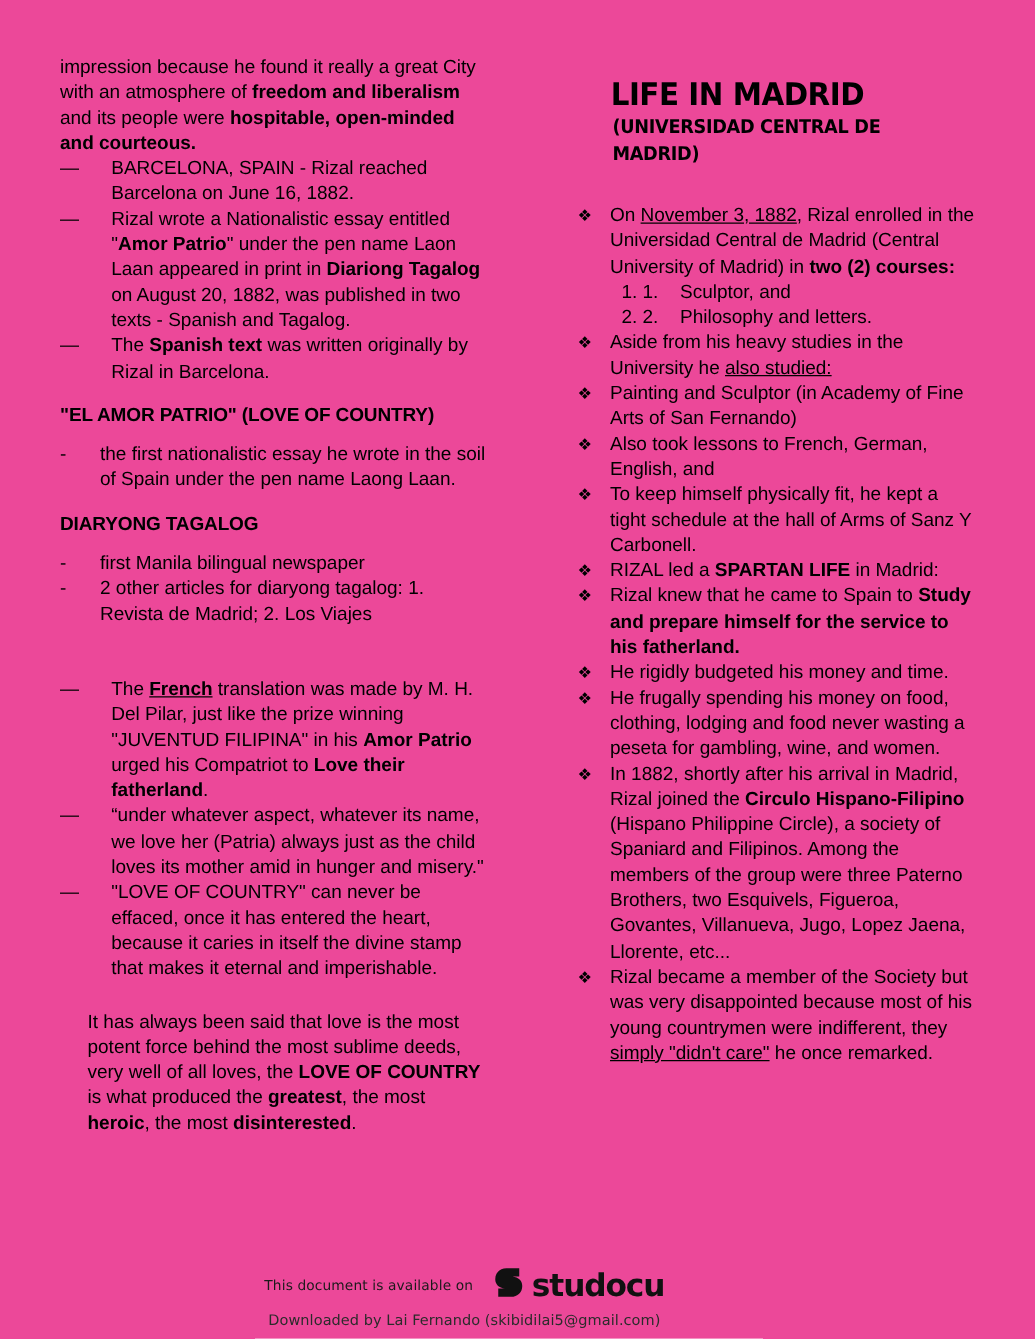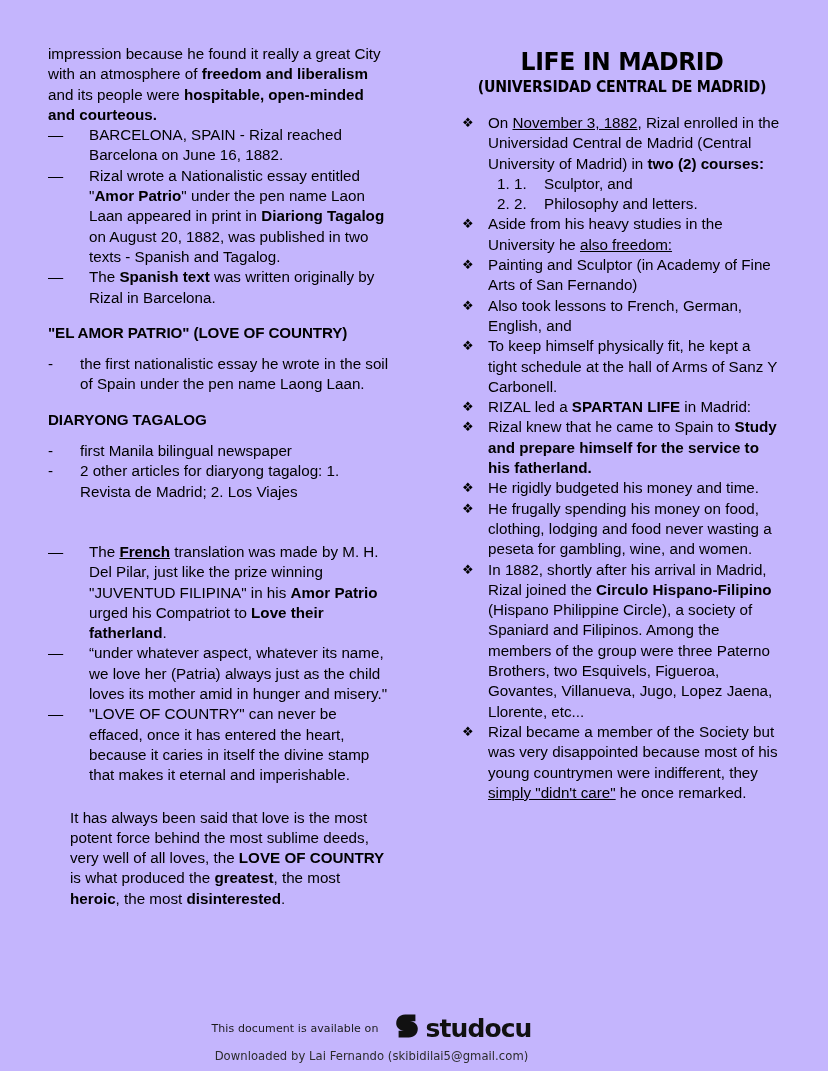--- a/index.html
+++ b/index.html
@@ -12,21 +12,21 @@
     height: 1071px;
     position: relative;
     font-family: "Liberation Sans", sans-serif;
     color: #000000;
     -webkit-font-smoothing: antialiased;
   }
 
   .page {
     position: absolute;
     inset: 0;
-    background: #c4b5fd;
+    background: #ec4899;
   }
 
   .columns {
     position: absolute;
     left: 0;
     top: 0;
     width: 828px;
     height: 1000px;
   }
 
@@ -47,21 +47,21 @@
 
   
   .sec-head {
     font-size: 15.2px;
     line-height: 20.3px;
     font-weight: bold;
     margin: 0;
     letter-spacing: -0.1px;
   }
 
-  .title-block { text-align: center; margin: 4px; }
+  .title-block { margin: 18px; }
   .title-main {
     font-family: "DejaVu Sans", sans-serif;
     font-weight: bold;
     font-size: 25px;
     line-height: 28px;
     letter-spacing: -0.4px;
     margin: 0;
     transform: scaleX(0.94);
     transform-origin: center;
   }
@@ -264,21 +264,21 @@
       <ul class="lst dia-list">
           <li><span class="mk">❖</span><span>On <span class="u">November 3, 1882</span>, Rizal enrolled in the Universidad Central de Madrid (Central University of Madrid) in <b>two (2) courses:</b></span></li>
         </ul>
 
       <ol class="num-list">
           <li><span class="mk">1.</span><span>Sculptor, and</span></li>
           <li><span class="mk">2.</span><span>Philosophy and letters.</span></li>
         </ol>
 
       <ul class="lst dia-list">
-          <li><span class="mk">❖</span><span>Aside from his heavy studies in the University he <span class="u">also freedom:</span></span></li>
+          <li><span class="mk">❖</span><span>Aside from his heavy studies in the University he <span class="u">also studied:</span></span></li>
           <li><span class="mk">❖</span><span>Painting and Sculptor (in Academy of Fine Arts of San Fernando)</span></li>
           <li><span class="mk">❖</span><span>Also took lessons to French, German, English, and</span></li>
           <li><span class="mk">❖</span><span>To keep himself physically fit, he kept a tight schedule at the hall of Arms of Sanz Y Carbonell.</span></li>
           <li><span class="mk">❖</span><span>RIZAL led a <b>SPARTAN LIFE</b> in Madrid:</span></li>
           <li><span class="mk">❖</span><span>Rizal knew that he came to Spain to <b>Study and prepare himself for the service to his fatherland.</b></span></li>
           <li><span class="mk">❖</span><span>He rigidly budgeted his money and time.</span></li>
           <li><span class="mk">❖</span><span>He frugally spending his money on food, clothing, lodging and food never wasting a peseta for gambling, wine, and women.</span></li>
           <li><span class="mk">❖</span><span>In 1882, shortly after his arrival in Madrid, Rizal joined the <b>Circulo Hispano-Filipino</b> (Hispano Philippine Circle), a society of Spaniard and Filipinos. Among the members of the group were three Paterno Brothers, two Esquivels, Figueroa, Govantes, Villanueva, Jugo, Lopez Jaena, Llorente, etc...</span></li>
           <li><span class="mk">❖</span><span>Rizal became a member of the Society but was very disappointed because most of his young countrymen were indifferent, they <span class="u">simply "didn't care"</span> he once remarked.</span></li>
         </ul>

